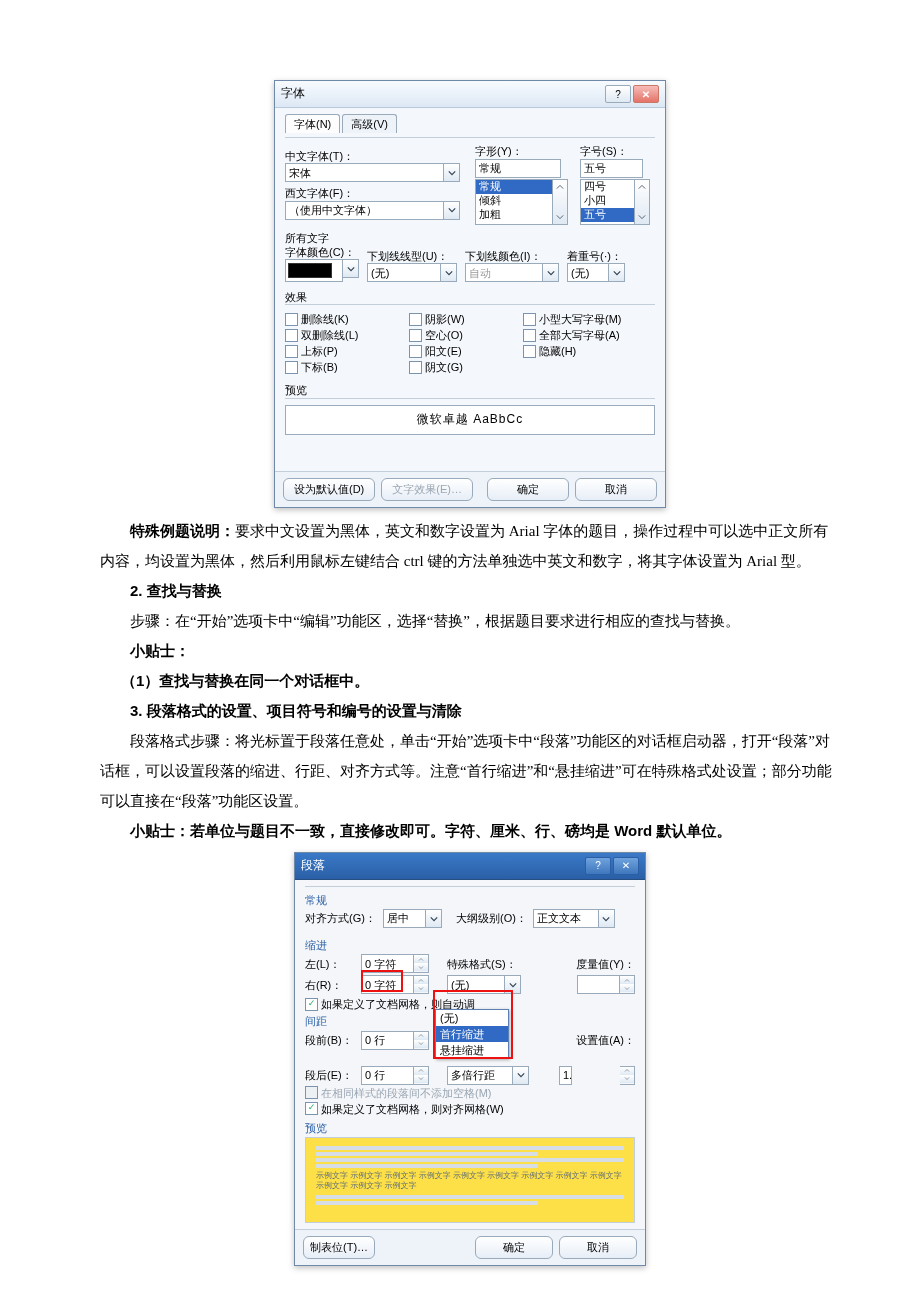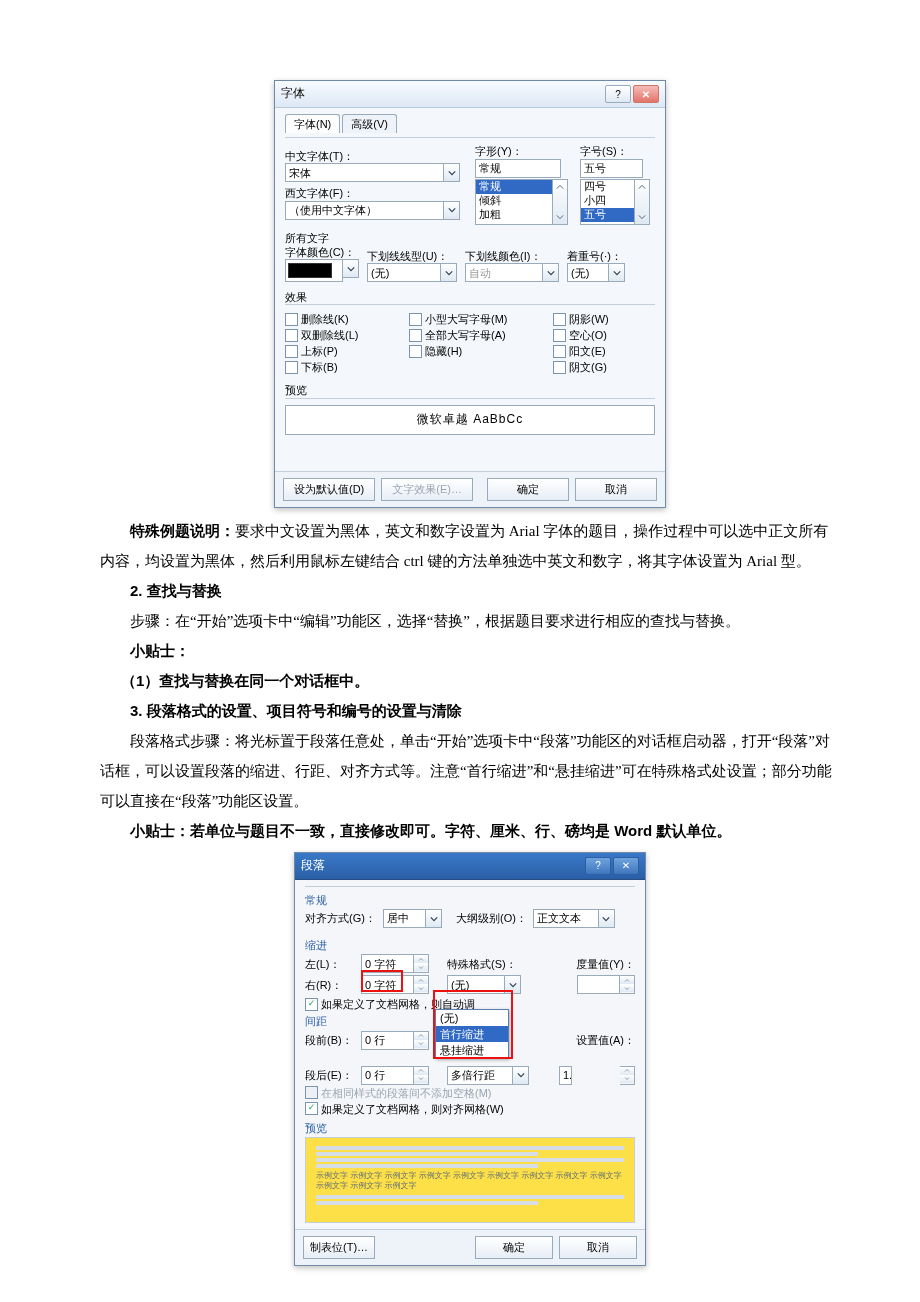--- a/index.html
+++ b/index.html
@@ -69,21 +69,21 @@
   .scrollbar{ width:15px; border:1px solid #9ab; border-left:0; background:linear-gradient(#fff,#dfe9f3); display:flex;flex-direction:column;justify-content:space-between;align-items:center;}
   .sbtn{height:14px;width:100%;display:flex;align-items:center;justify-content:center;}
   .chk{display:flex;align-items:center;gap:3px;height:16px;}
   .cb{width:11px;height:11px;border:1px solid #7a94b0;background:#fff;}
   .swatch{width:42px;height:13px;background:#000;border:1px solid #333;display:inline-block;}
   .preview-box{ border:1px solid #9ab; background:#fff; height:28px; display:flex;align-items:center;justify-content:center; letter-spacing:1px; font-size:12px;}
   .dlg-footer{ display:flex; gap:6px; padding:6px 8px; border-top:1px solid #c3cedb; background:#eef3f9; align-items:center;}
   .btn{
     border:1px solid #9ab; background:linear-gradient(#fff,#e7eef7);
     height:21px; padding:0 10px; display:flex;align-items:center;justify-content:center;
-    border-radius:0; font-size:11px;
+    border-radius:6px; font-size:11px;
   }
   .btn.small{padding:0 6px;}
   .btn.disabled{color:#9aa6b2;}
   .flex-sp{flex:1;}
   
   .para { text-indent: 2em; margin:0; }
   .bold { font-weight:bold; font-family:"SimHei","黑体",sans-serif;}
   .heading-inline { font-weight:bold; font-family:"SimHei","黑体",sans-serif; text-indent:2em; margin:0;}
   .tip-line{ text-indent:2em; margin:0;}
   .sub-line{ text-indent:1.4em; margin:0; font-weight:bold; font-family:"SimHei","黑体",sans-serif;}
@@ -259,50 +259,50 @@
             </div>
           <div class="chk">
               <span class="cb"></span>
               <span>上标(P)</span>
             </div>
           <div class="chk">
               <span class="cb"></span>
               <span>下标(B)</span>
             </div>
         </div>
+        <div style="width:100px;">
+          <div class="chk">
+              <span class="cb"></span>
+              <span>阴影(W)</span>
+            </div>
+          <div class="chk">
+              <span class="cb"></span>
+              <span>空心(O)</span>
+            </div>
+          <div class="chk">
+              <span class="cb"></span>
+              <span>阳文(E)</span>
+            </div>
+          <div class="chk">
+              <span class="cb"></span>
+              <span>阴文(G)</span>
+            </div>
+        </div>
         <div style="width:130px;">
           <div class="chk">
               <span class="cb"></span>
               <span>小型大写字母(M)</span>
             </div>
           <div class="chk">
               <span class="cb"></span>
               <span>全部大写字母(A)</span>
             </div>
           <div class="chk">
               <span class="cb"></span>
               <span>隐藏(H)</span>
-            </div>
-        </div>
-        <div style="width:100px;">
-          <div class="chk">
-              <span class="cb"></span>
-              <span>阴影(W)</span>
-            </div>
-          <div class="chk">
-              <span class="cb"></span>
-              <span>空心(O)</span>
-            </div>
-          <div class="chk">
-              <span class="cb"></span>
-              <span>阳文(E)</span>
-            </div>
-          <div class="chk">
-              <span class="cb"></span>
-              <span>阴文(G)</span>
             </div>
         </div>
       </div>
 
       <div class="lbl" style="margin-top:8px">预览</div>
       <hr class="group-rule" style="margin-top:0">
       <div class="preview-box">微软卓越  AaBbCc</div>
       <div style="height:28px"></div>
     </div>
     <div class="dlg-footer">

